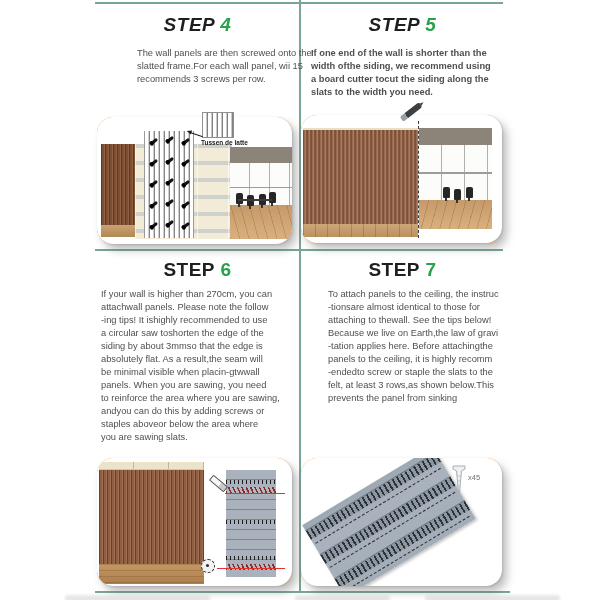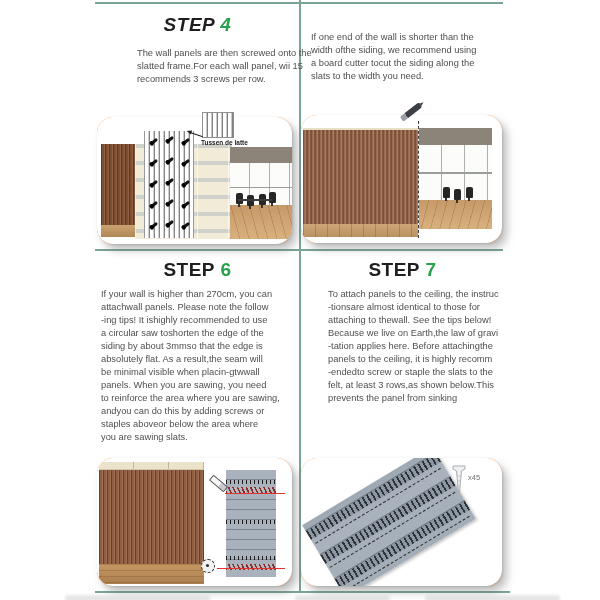--- a/index.html
+++ b/index.html
@@ -25,21 +25,21 @@
     font-size:19px;font-weight:bold;letter-spacing:.5px;color:#1f1f1f;
   }
   .q4 .step-title,.q5 .step-title{top:14px;font-style:italic;}
   .q6 .step-title,.q7 .step-title{top:9px;}
   .step-num{color:var(--accent,#27a24b);}
   .step-body{
     position:absolute;margin:0;font-size:9.3px;line-height:13px;color:#4f4f4f;
     white-space:pre;letter-spacing:0;
   }
   .q4 .step-body{left:9px;top:47px;margin-left:33px;}
-  .q5 .step-body{left:11px;top:31px;}
+  .q5 .step-body{left:11px;top:47px;font-weight:bold;}
   .q6 .step-body{left:6px;top:38px;}
   .q7 .step-body{left:28px;top:38px;}
   
   .card{
     position:absolute;background:#f97316;border-radius:16px;
     box-shadow:5px 6px 9px rgba(90,90,90,.38), 1px 1px 2px rgba(120,120,120,.25);
   }
   .scene{position:absolute;inset:0;border-radius:16px;overflow:hidden;background:#fff;}
   .card4{left:2px;top:117px;width:195px;height:127px;}
   .card5{left:1px;top:115px;width:201px;height:128px;}
@@ -179,20 +179,21 @@
           <span class="screw" style="left:37px;top:93px"></span>
         </div>
       </div>
       <div class="c4-callout"></div>
       <span class="c4-arrow"></span>
       <div class="c4-callout-label">Tussen de latte</div>
     </div>
   </section>
 
   <section class="quad q5">
+    <h2 class="step-title"><span>STEP</span> <span class="step-num">5</span></h2>
     <p class="step-body">If one end of the wall is shorter than the
 width ofthe siding, we recommend using
 a board cutter tocut the siding along the
 slats to the width you need.</p>
     <div class="card card5">
       <div class="scene">
         <div class="c5-wood"></div>
         <div class="c5-skirt"></div>
         <div class="c5-room-band"></div>
         <div class="c5-window"></div>

